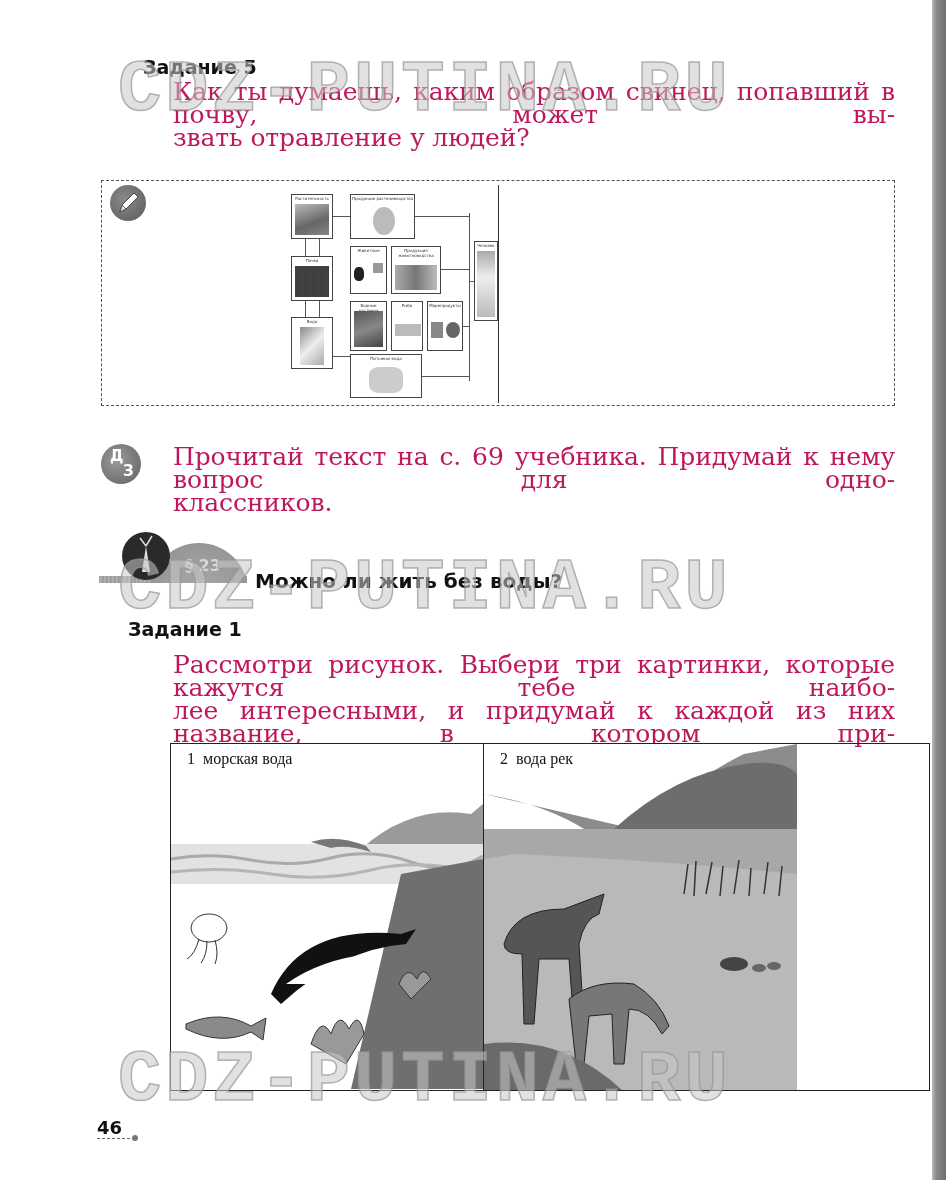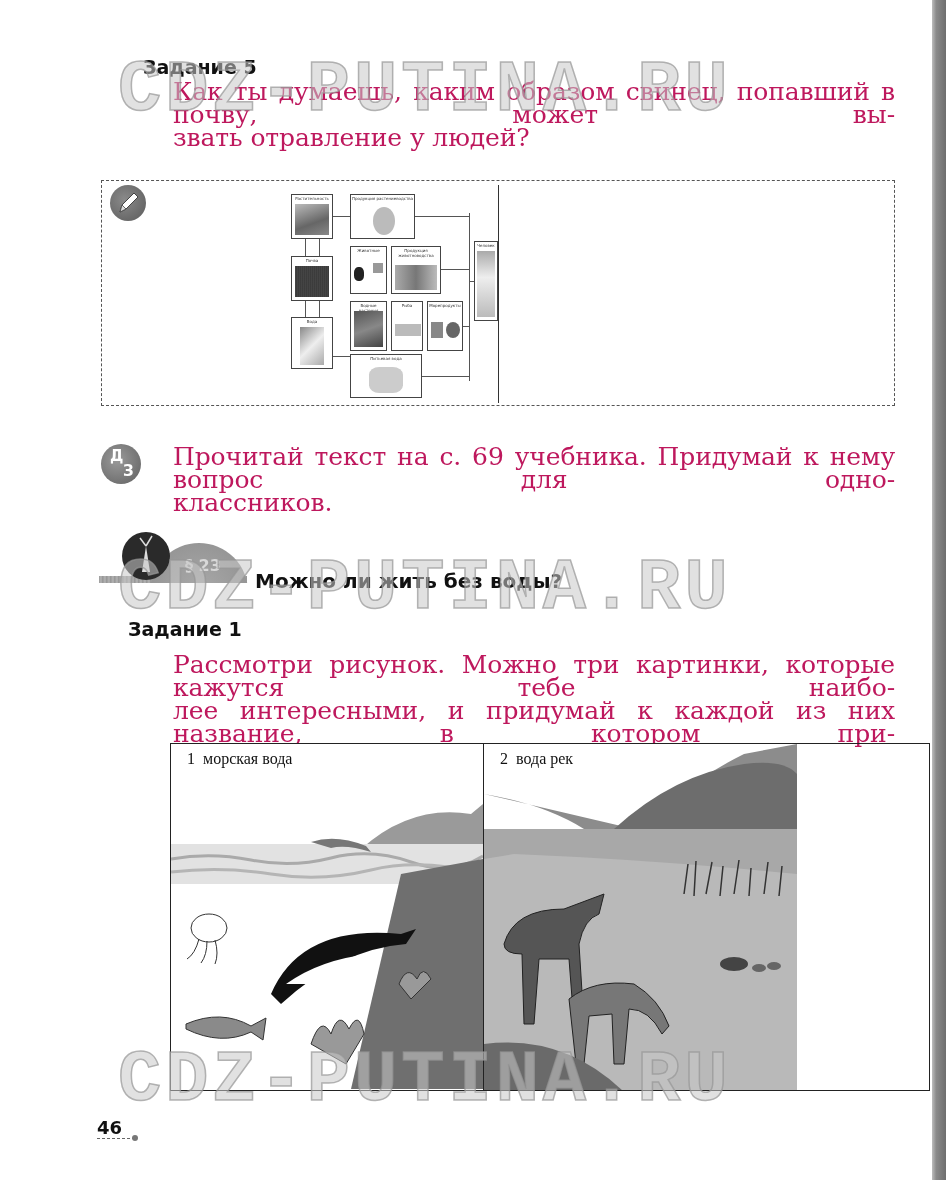--- a/index.html
+++ b/index.html
@@ -148,21 +148,21 @@
   <svg width="48" height="48" viewBox="0 0 48 48">
     <path d="M20 40 L24 14 L28 40 Z" fill="#ddd"></path>
     <path d="M24 14 L18 6 M24 14 L30 4" stroke="#ddd" stroke-width="1.5" fill="none"></path>
   </svg>
 </div>
 <div class="section-num">§ 23</div>
 <div class="section-title">Можно ли жить без воды?</div>
 
 <div class="task-heading" style="left:128px; top:618px;">Задание 1</div>
 <div class="body-text" style="left:173px; top:653px; width:722px;">
-  <p class="justify-line">Рассмотри рисунок. Можно три картинки, которые кажутся тебе наибо-</p>
+  <p class="justify-line">Рассмотри рисунок. Выбери три картинки, которые кажутся тебе наибо-</p>
   <p class="justify-line">лее интересными, и придумай к каждой из них название, в котором при-</p>
 </div>
 
 <div class="pics">
   <div class="pic pic-1">
     <div class="pic-caption" style="left:16px;">
       <span>1</span>&nbsp;&nbsp;<span>морская вода</span>
     </div>
     <svg width="312" height="348" viewBox="0 0 312 348">
       <path d="M190 105 Q240 60 300 70 L312 60 L312 140 L210 140 Z" fill="#9a9a9a"></path>

